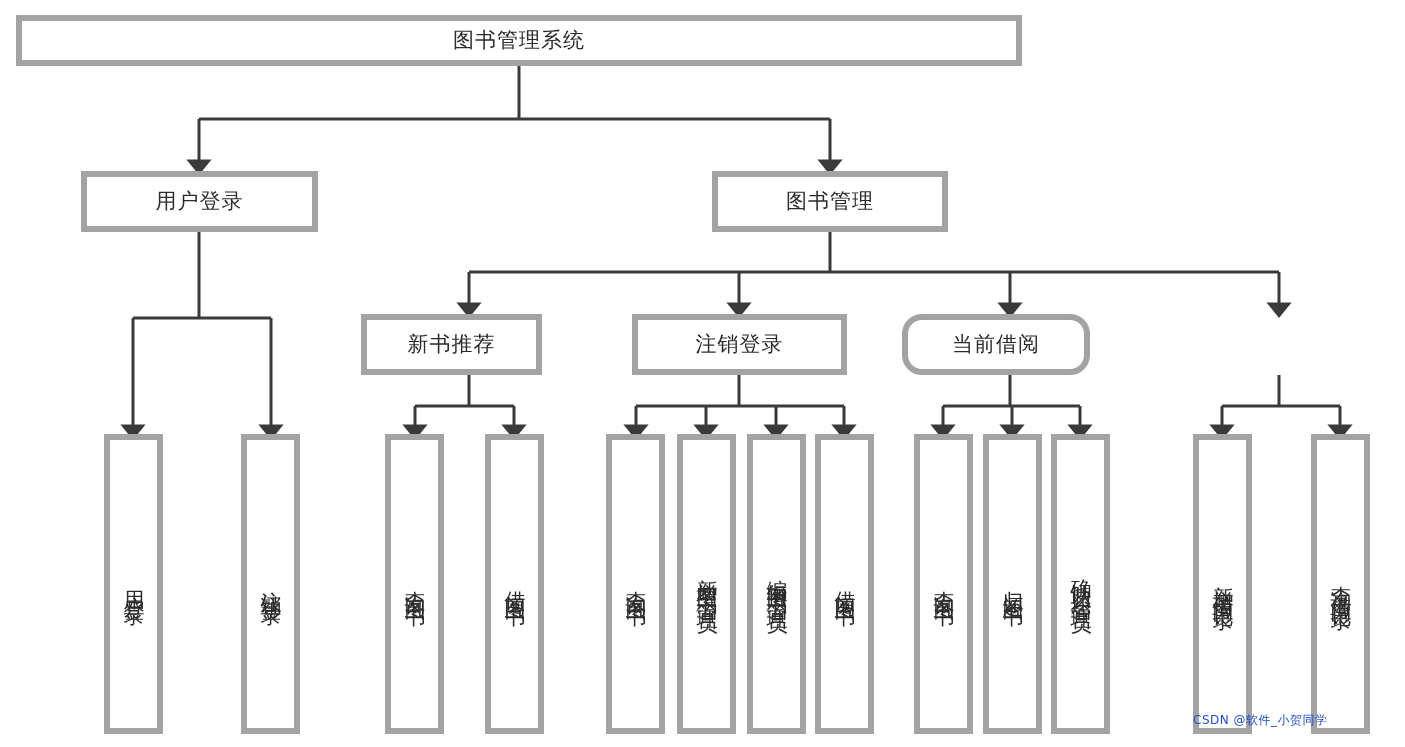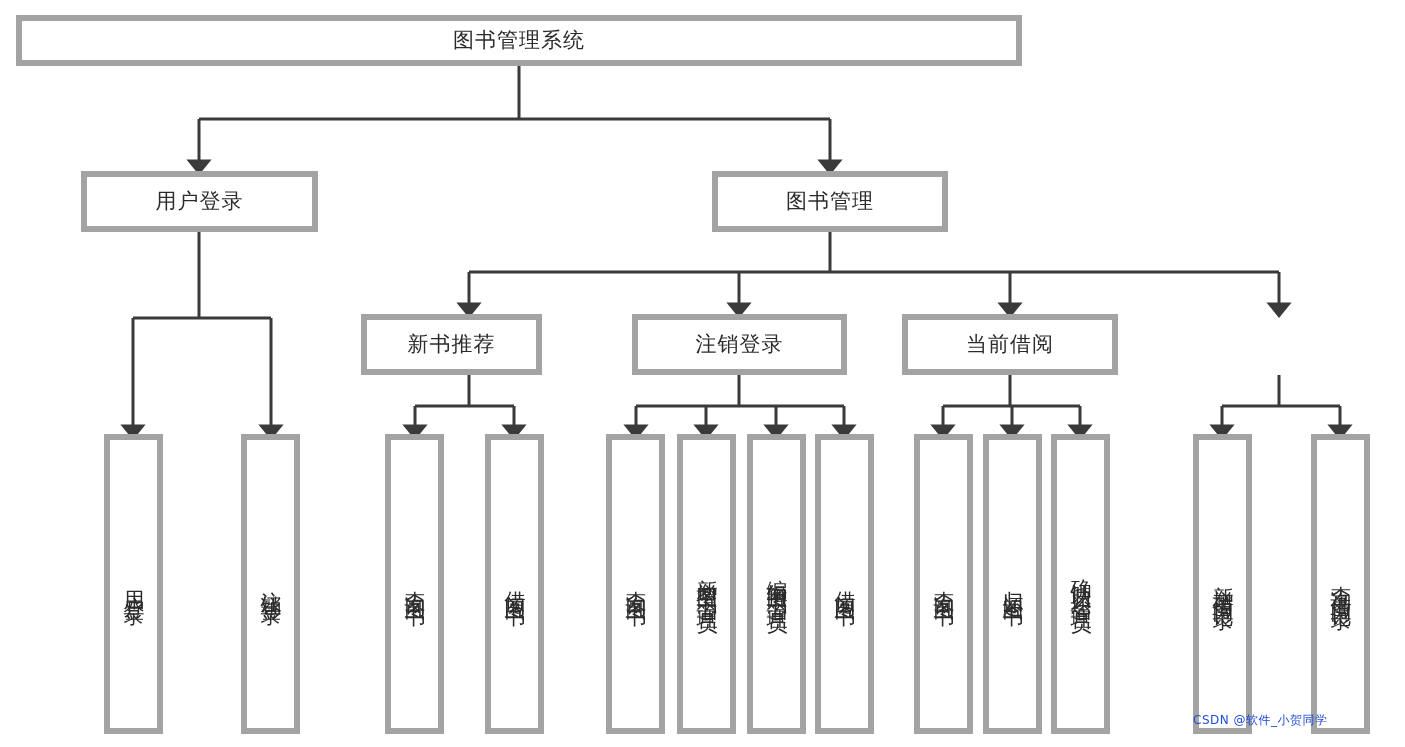--- a/index.html
+++ b/index.html
@@ -129,21 +129,21 @@
   <div class="node horiz" style="left:712px; top:171px; width:236px; height:61px;">
     <span class="node-label">图书管理</span>
   </div>
 
   <div class="node horiz" style="left:361px; top:314px; width:181px; height:61px;">
     <span class="node-label">新书推荐</span>
   </div>
   <div class="node horiz" style="left:632px; top:314px; width:215px; height:61px;">
     <span class="node-label">注销登录</span>
   </div>
-  <div class="node horiz" style="left:902px; top:314px; width:216px; height:61px;">
+  <div class="node horiz" style="left:902px; top:314px; width:188px; height:61px;border-radius:20px;">
     <span class="node-label">当前借阅</span>
   </div>
 
   <div class="node vert" style="left:104px; top:434px; width:59px; height:300px;">
     <span class="node-label">用户登录</span>
   </div>
   <div class="node vert" style="left:241px; top:434px; width:59px; height:300px;">
     <span class="node-label">注销登录</span>
   </div>
 

